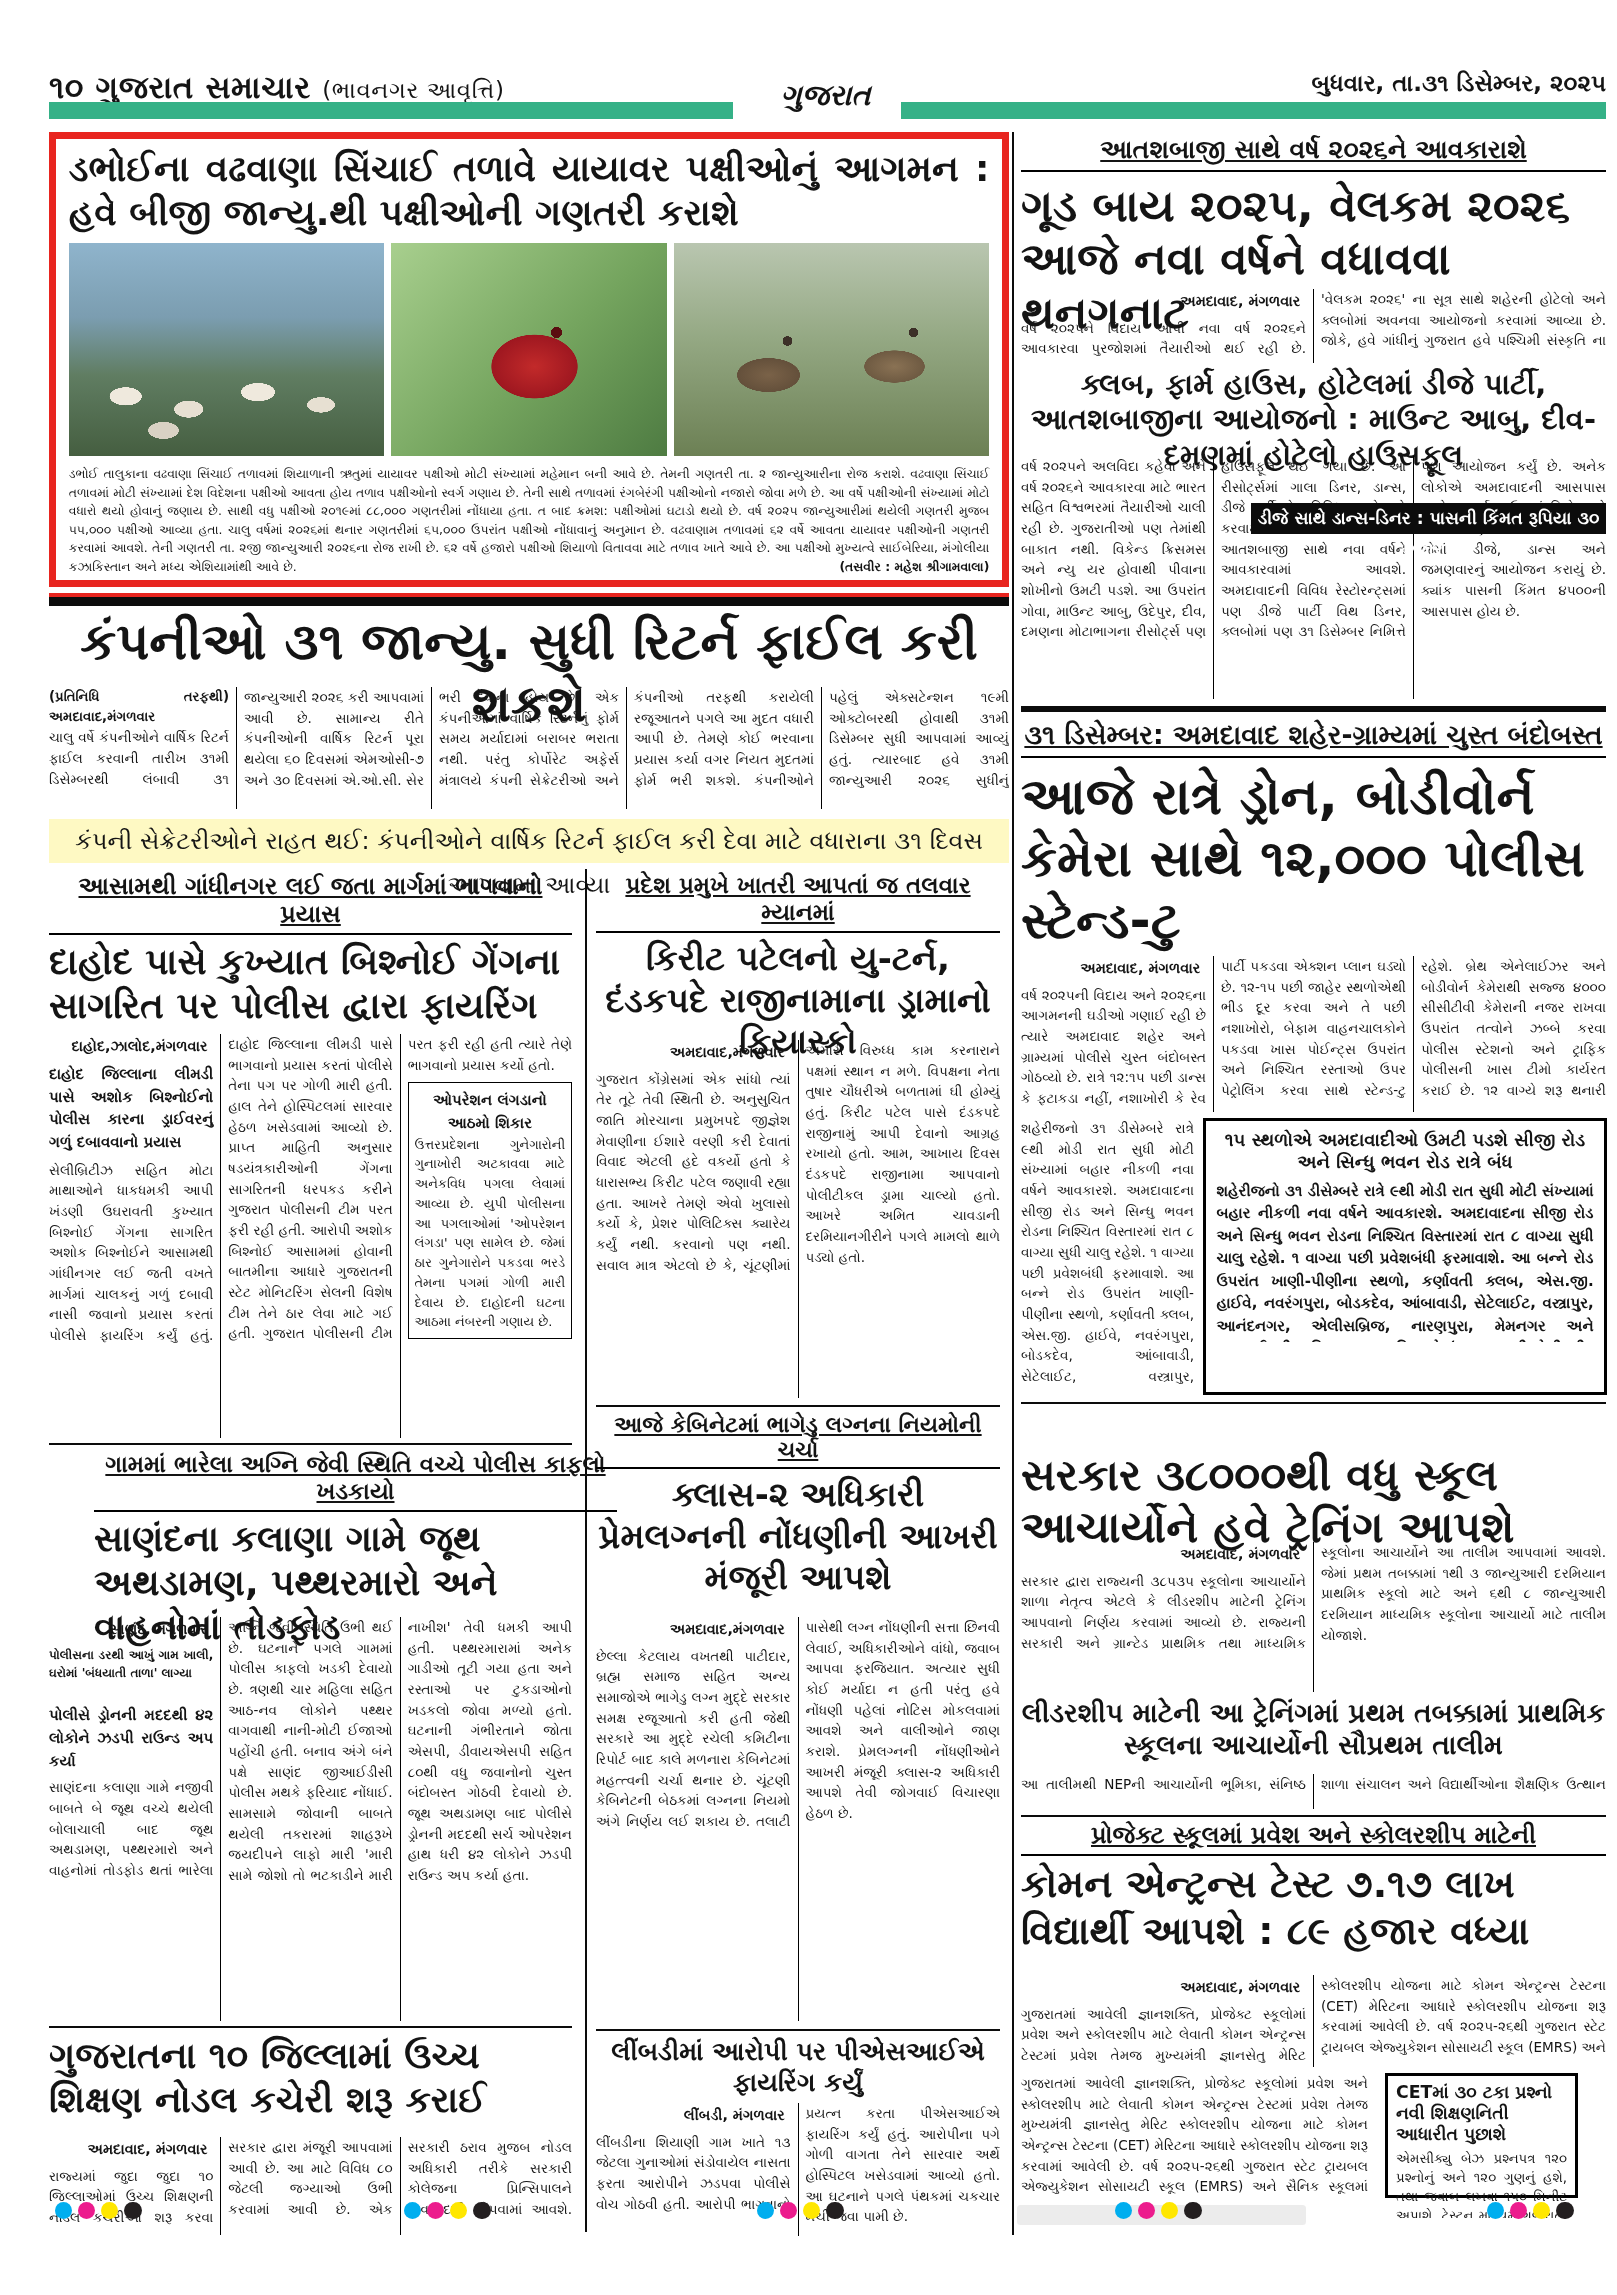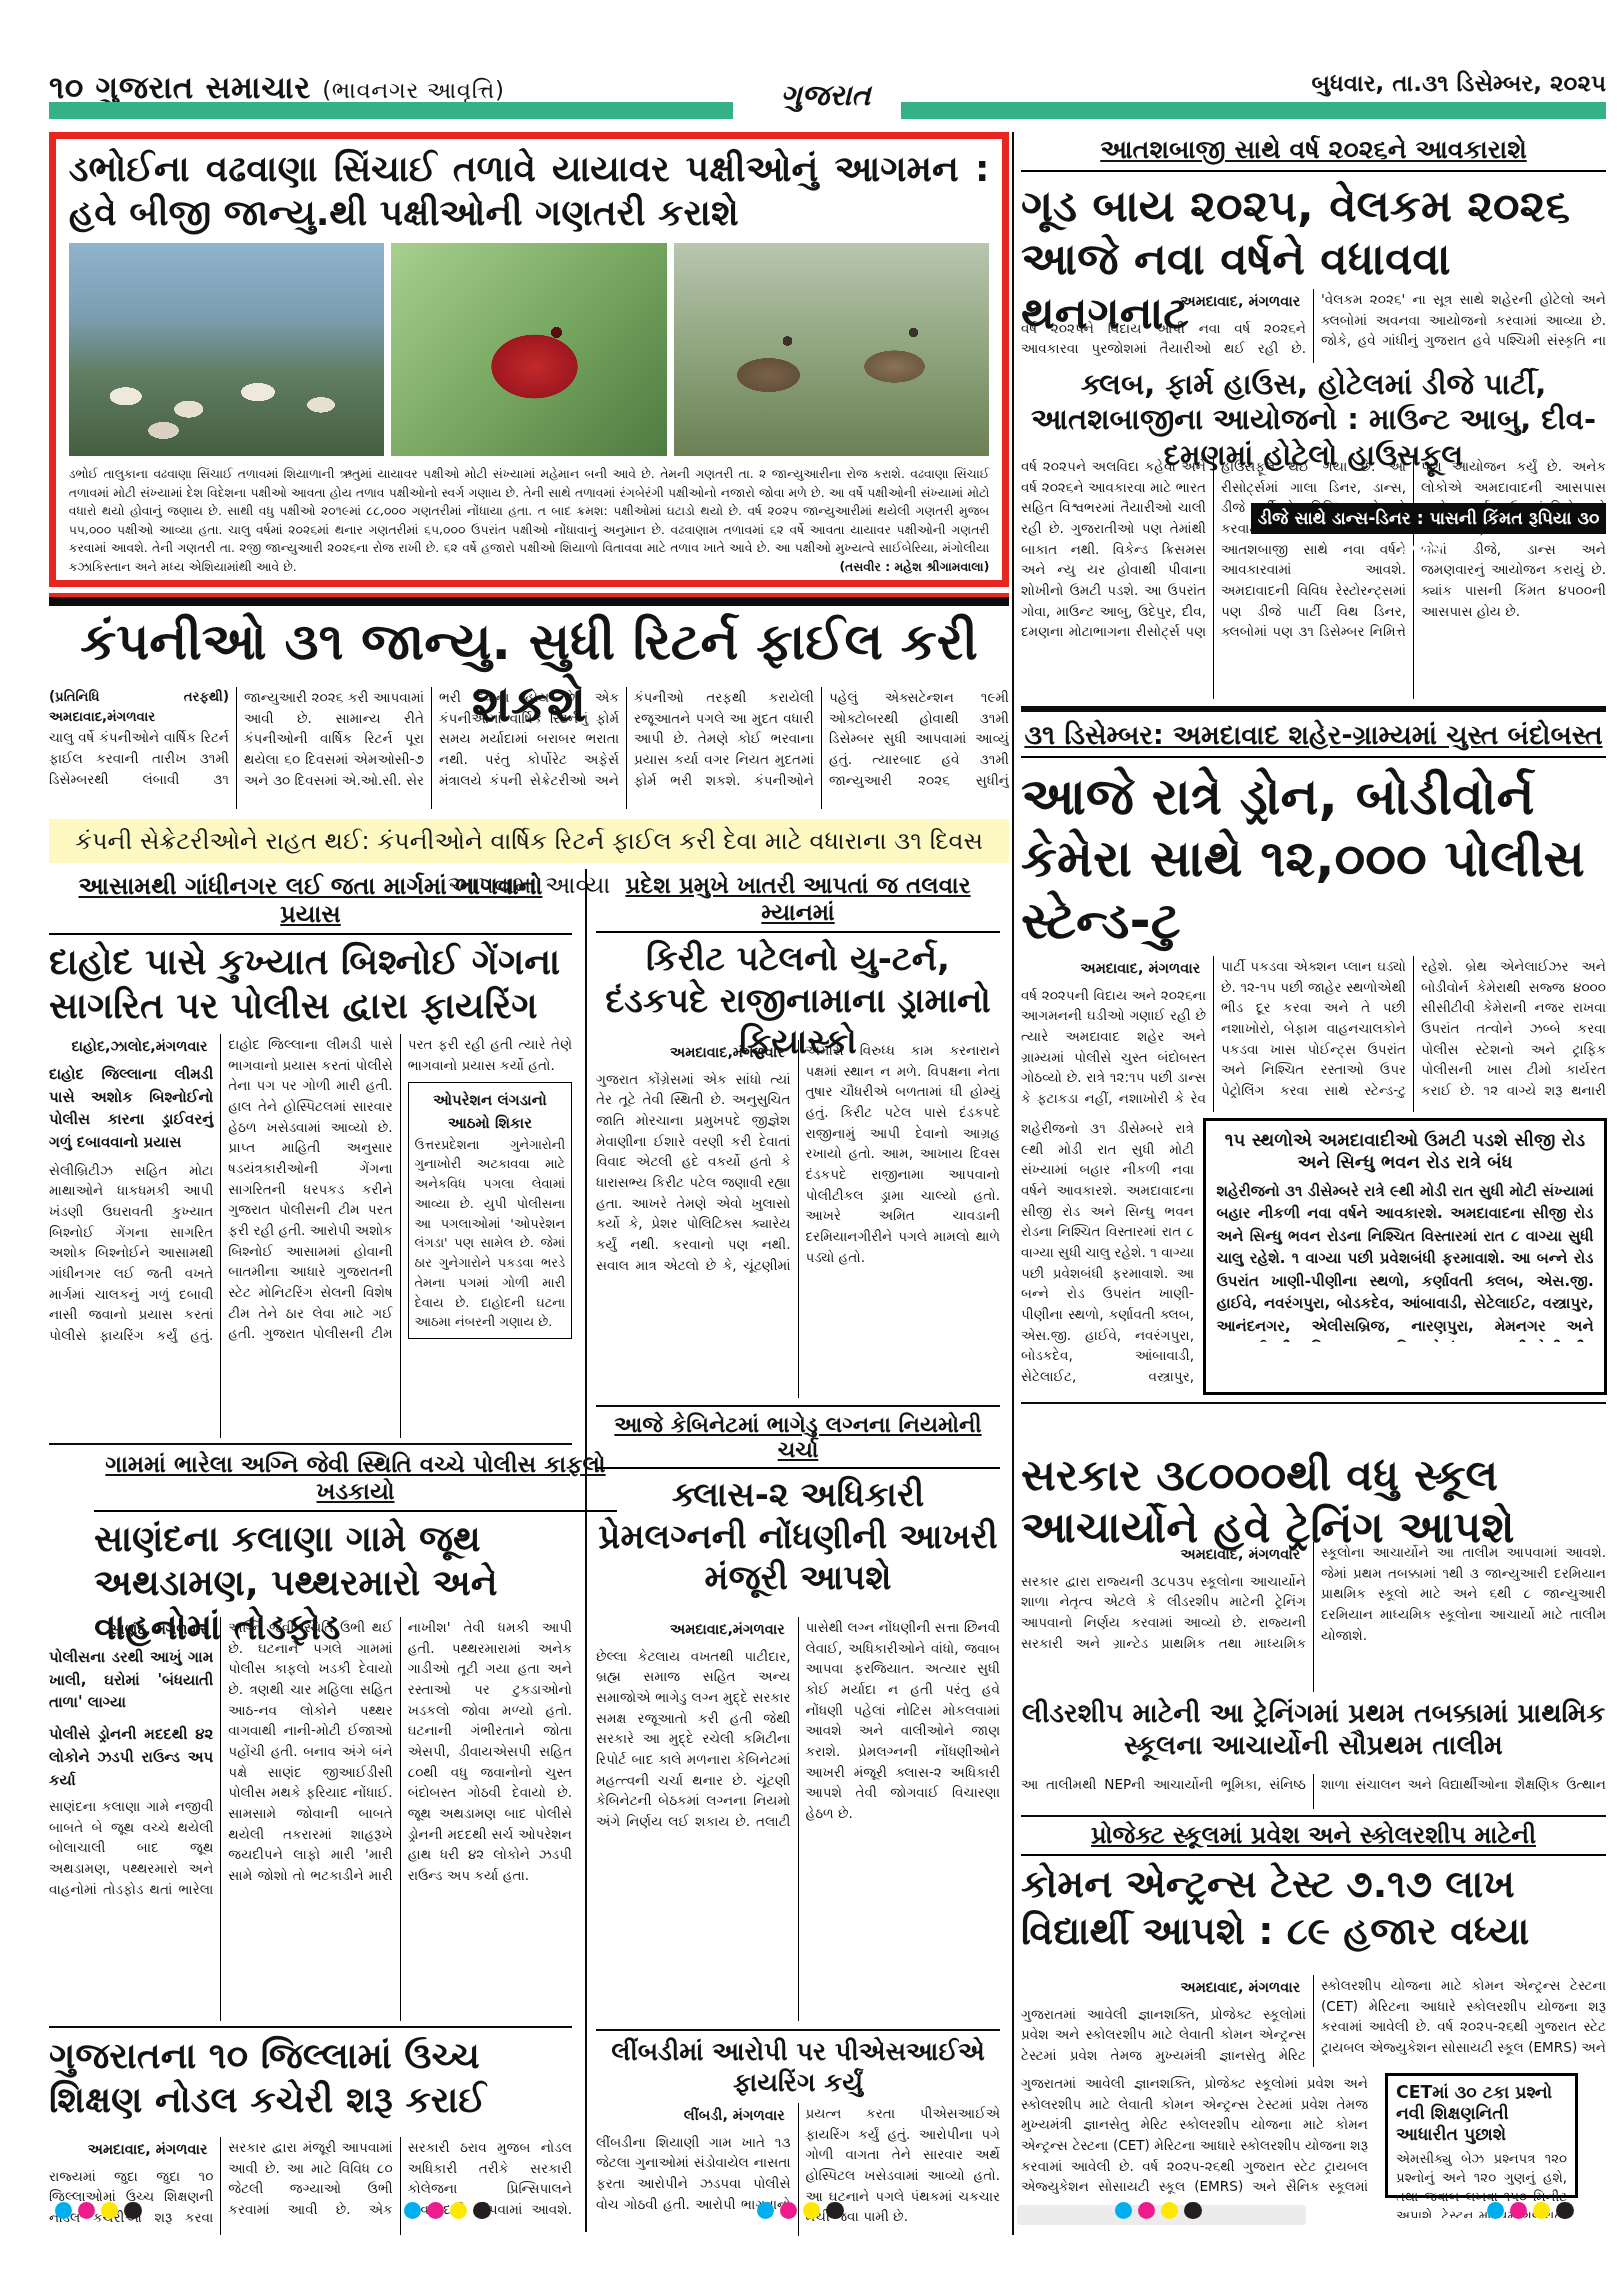--- a/index.html
+++ b/index.html
@@ -100,21 +100,21 @@
     </div>
   </div>
 
   <div class="abs rule-h" style="left:49px;top:1443px;width:523px;height:2.3px;"></div>
   <div class="abs" style="left:49px;top:1451px;width:523px;margin-left:45px;">
     <div class="kicker" style="font-size:23px;">ગામમાં ભારેલા અગ્નિ જેવી સ્થિતિ વચ્ચે પોલીસ કાફલો ખડકાયો</div>
     <div class="hl" style="font-size:36px;margin-top:5.8px;">સાણંદના કલાણા ગામે જૂથ અથડામણ, પથ્થરમારો અને વાહનોમાં તોડફોડ</div>
   </div>
   <div class="abs cols c3" style="left:49px;top:1617px;width:523px;height:404px;">
     <div class="dateline">સાણંદ, મંગળવાર</div>
-    <div class="boldsub" style="font-size:15px;margin-bottom:9px;">પોલીસના ડરથી આખું ગામ ખાલી, ઘરોમાં 'બંધયાતી તાળા' લાગ્યા</div>
+    <div class="boldsub" style="font-size:12px;margin-bottom:22px;">પોલીસના ડરથી આખું ગામ ખાલી, ઘરોમાં 'બંધયાતી તાળા' લાગ્યા</div>
     <div class="boldsub" style="font-size:15px;margin-bottom:4.6px;">પોલીસે ડ્રોનની મદદથી ૪૨ લોકોને ઝડપી રાઉન્ડ અપ કર્યા</div>
     <span>સાણંદના કલાણા ગામે નજીવી બાબતે બે જૂથ વચ્ચે થયેલી બોલાચાલી બાદ જૂથ અથડામણ, પથ્થરમારો અને વાહનોમાં તોડફોડ થતાં ભારેલા અગ્નિ જેવી સ્થિતિ ઉભી થઈ છે. ઘટનાને પગલે ગામમાં પોલીસ કાફલો ખડકી દેવાયો છે. ત્રણથી ચાર મહિલા સહિત આઠ-નવ લોકોને પથ્થર વાગવાથી નાની-મોટી ઈજાઓ પહોંચી હતી. બનાવ અંગે બંને પક્ષે સાણંદ જીઆઈડીસી પોલીસ મથકે ફરિયાદ નોંધાઈ. સામસામે જોવાની બાબતે થયેલી તકરારમાં શાહરૂખે જયદીપને લાફો મારી 'મારી સામે જોશો તો ભટકાડીને મારી નાખીશ' તેવી ધમકી આપી હતી. પથ્થરમારામાં અનેક ગાડીઓ તૂટી ગયા હતા અને રસ્તાઓ પર ટુકડાઓનો ખડકલો જોવા મળ્યો હતો. ઘટનાની ગંભીરતાને જોતા એસપી, ડીવાયએસપી સહિત ૮૦થી વધુ જવાનોનો ચુસ્ત બંદોબસ્ત ગોઠવી દેવાયો છે. જૂથ અથડામણ બાદ પોલીસે ડ્રોનની મદદથી સર્ચ ઓપરેશન હાથ ધરી ૪૨ લોકોને ઝડપી રાઉન્ડ અપ કર્યા હતા.</span>
   </div>
 
   <div class="abs rule-h" style="left:49px;top:2026px;width:523px;height:2.3px;"></div>
   <div class="abs hl" style="left:49px;top:2034px;width:523px;font-size:36px;">ગુજરાતના ૧૦ જિલ્લામાં ઉચ્ચ શિક્ષણ નોડલ કચેરી શરૂ કરાઈ</div>
   <div class="abs cols c3" style="left:49px;top:2137px;width:523px;height:98px;">
     <div class="dateline">અમદાવાદ, મંગળવાર</div>
     <span>રાજ્યમાં જુદા જુદા ૧૦ જિલ્લાઓમાં ઉચ્ચ શિક્ષણની નોડલ કચેરીઓ શરૂ કરવા સરકાર દ્વારા મંજૂરી આપવામાં આવી છે. આ માટે વિવિધ ૮૦ જેટલી જગ્યાઓ ઉભી કરવામાં આવી છે. એક સરકારી ઠરાવ મુજબ નોડલ અધિકારી તરીકે સરકારી કોલેજના પ્રિન્સિપાલને જવાબદારી સોંપવામાં આવશે. હાલ કેટલીક કચેરીઓમાં જગ્યાઓ ભરવાની કામગીરી ચાલી રહી છે તથા જિલ્લા કક્ષાએ કામગીરી શરૂ કરાઈ છે. શૈક્ષણિક કામગીરીને બહેતર બનાવવા તમામ યુનિવર્સિટીઓ અને કોલેજોના સંકલન અને નિયમન ઉપર જિલ્લા કક્ષાએથી દેખરેખ રખાશે.</span>
   </div>

